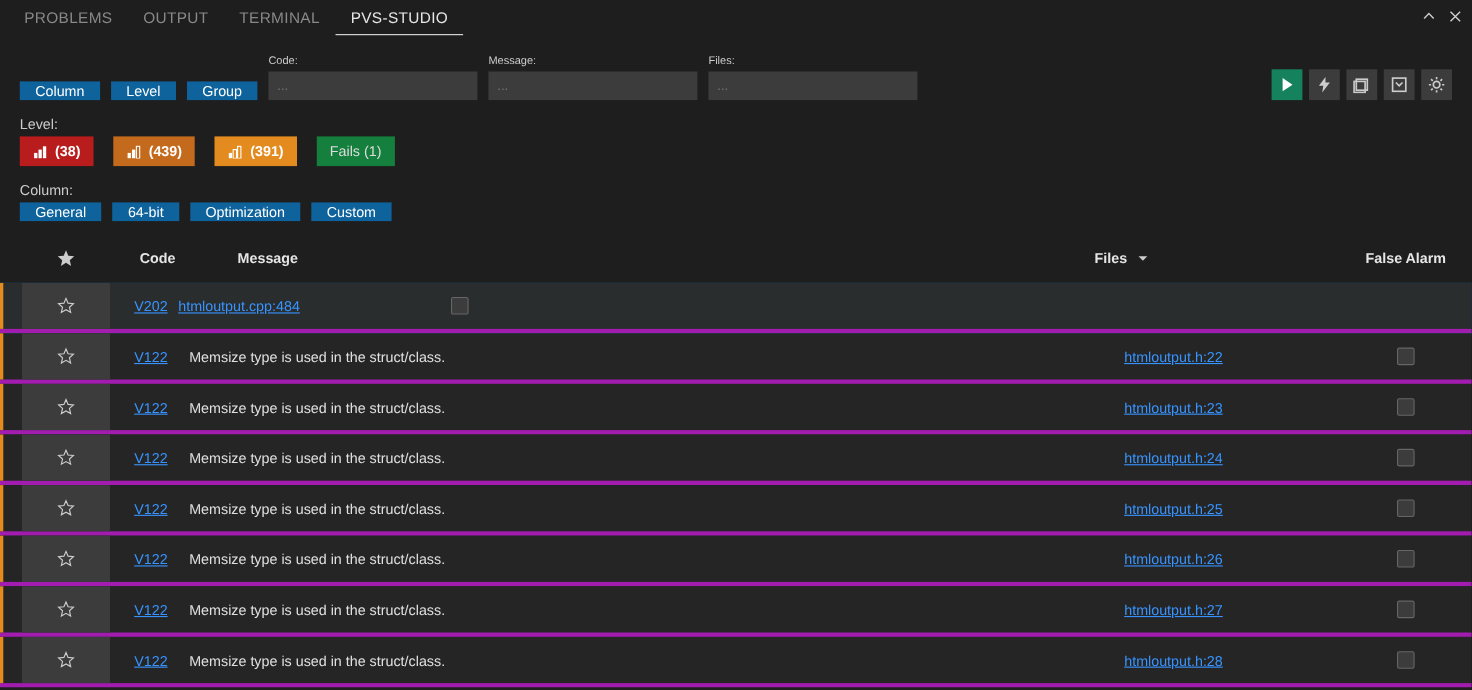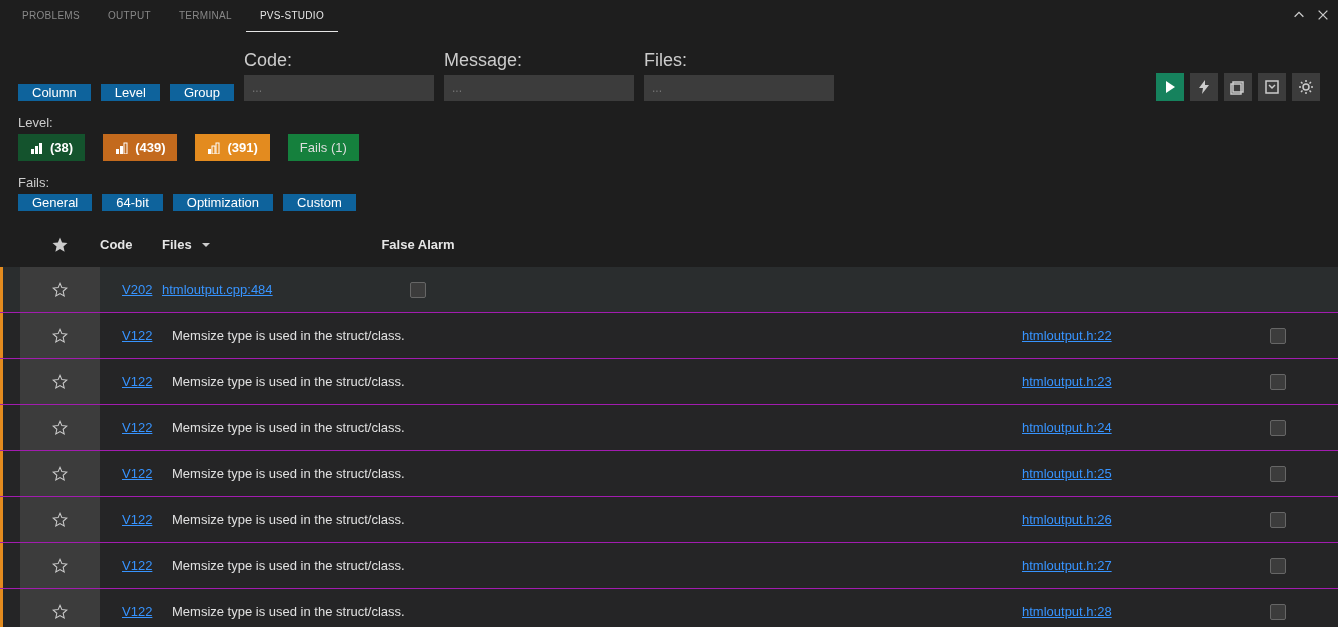--- a/index.html
+++ b/index.html
@@ -17,21 +17,21 @@
     align-items: center;
     height: 32px;
     padding: 0 8px;
     position: relative;
   }
   .tab {
     padding: 0 14px;
     height: 32px;
     line-height: 32px;
     color: #888;
-    font-size: 10px;
+    font-size: 14px;
     letter-spacing: 0.3px;
     cursor: pointer;
   }
   .tab.active {
     color: #e6e6e6;
     border-bottom: 1px solid #e6e6e6;
   }
   .tabs-right {
     position: absolute;
     right: 8px;
@@ -53,21 +53,21 @@
   }
   .tb-btn {
     background: #0e639c;
     color: #fff;
     border: none;
     padding: 1px 14px;
     font-size: 13px;
     cursor: pointer;
   }
   .tb-field { display: flex; flex-direction: column; gap: 4px; }
-  .tb-label { color: #ccc; font-size: 18px; }
+  .tb-label { color: #ccc; font-size: 10px; }
   .tb-input {
     background: #3c3c3c;
     border: none;
     color: #bbb;
     padding: 6px 8px;
     width: 190px;
     font-size: 12px;
   }
   .right-actions {
     position: absolute;
@@ -92,53 +92,54 @@
   .filter-row { display: flex; gap: 18px; padding: 0 18px; }
   .level-chip {
     padding: 6px 12px;
     color: #fff;
     font-weight: 600;
     display: flex;
     align-items: center;
     gap: 6px;
     cursor: pointer;
   }
-  .level-chip.red { background: #14532d; }
+  .level-chip.red { background: #b91c1c; }
   .level-chip.orange1 { background: #c36a1d; }
   .level-chip.orange2 { background: #e38b1f; }
   .level-chip.grey { background: #15803d; color: #ddd; font-weight: 400; }
 
   .group-row { display: flex; gap: 10px; padding: 0 18px 12px 18px; }
 
   .table-head {
     display: flex;
     align-items: center;
     height: 44px;
     border-bottom: 1px solid #1e1e1e;
     padding: 0 0 0 20px;
     font-weight: 700;
     color: #e6e6e6;
+    gap: 27px;
   }
   .col-star { width: 80px; display: flex; justify-content: center; }
   .col-code { width: 62px; }
   .col-msg  { flex: 1; }
   .col-files{ width: 196px; display: flex; align-items: center; gap: 8px; }
   .col-falsealarm { width: 120px; text-align: center; }
 
   .table-body {
     overflow-y: scroll;
     height: 368px;
     position: relative;
   }
   .row {
     display: flex;
     align-items: center;
     height: 46px;
     background: #252526;
-    border-bottom: 1px solid #a21caf;
+    border-bottom: 4px solid #a21caf;
     position: relative;
   }
   .row.selected {
     background: #2a2d2e;
     outline: 1px solid #0e639c;
   }
   .stripe {
     width: 3px;
     height: 100%;
     background: #e38b1f;
@@ -273,35 +274,36 @@
         <rect x="5" y="4" width="3" height="8" fill="none" stroke="#fff"></rect>
         <rect x="9" y="1" width="3" height="11" fill="none" stroke="#fff"></rect>
       </svg>
     <span>(391)</span>
   </div>
   <div class="level-chip grey">
     <span>Fails (1)</span>
   </div>
 </div>
 
-<div class="section-label">Fails:</div>
+<div class="section-label">Column:</div>
 <div class="group-row">
   <button class="tb-btn">General</button>
   <button class="tb-btn">64-bit</button>
   <button class="tb-btn">Optimization</button>
   <button class="tb-btn">Custom</button>
 </div>
 
 <div class="table-head">
   <div class="col-star">
     <svg width="18" height="18" viewBox="0 0 24 24">
         <path class="star-filled" d="M12 2 L14.8 8.6 L22 9.3 L16.6 14 L18.2 21 L12 17.3 L5.8 21 L7.4 14 L2 9.3 L9.2 8.6 Z"></path>
       </svg>
   </div>
   <div class="col-code">Code</div>
+  <div class="col-msg">Message</div>
   <div class="col-files">
     <span>Files</span>
     <svg width="12" height="12" viewBox="0 0 12 12">
         <path d="M2 4 L6 8 L10 4 Z" fill="#ccc"></path>
       </svg>
   </div>
   <div class="col-falsealarm">False Alarm</div>
 </div>
 
 <div class="table-body" id="table-body">

